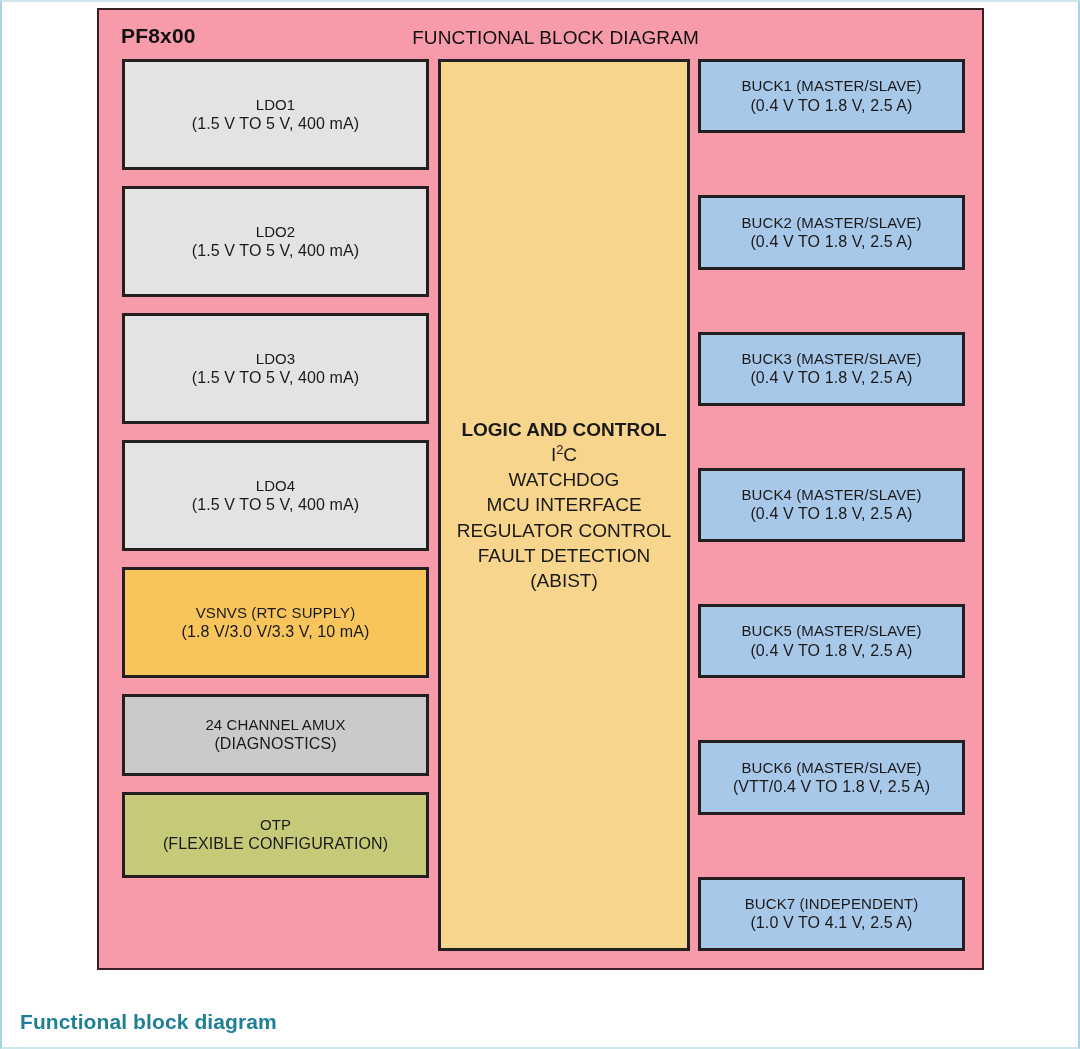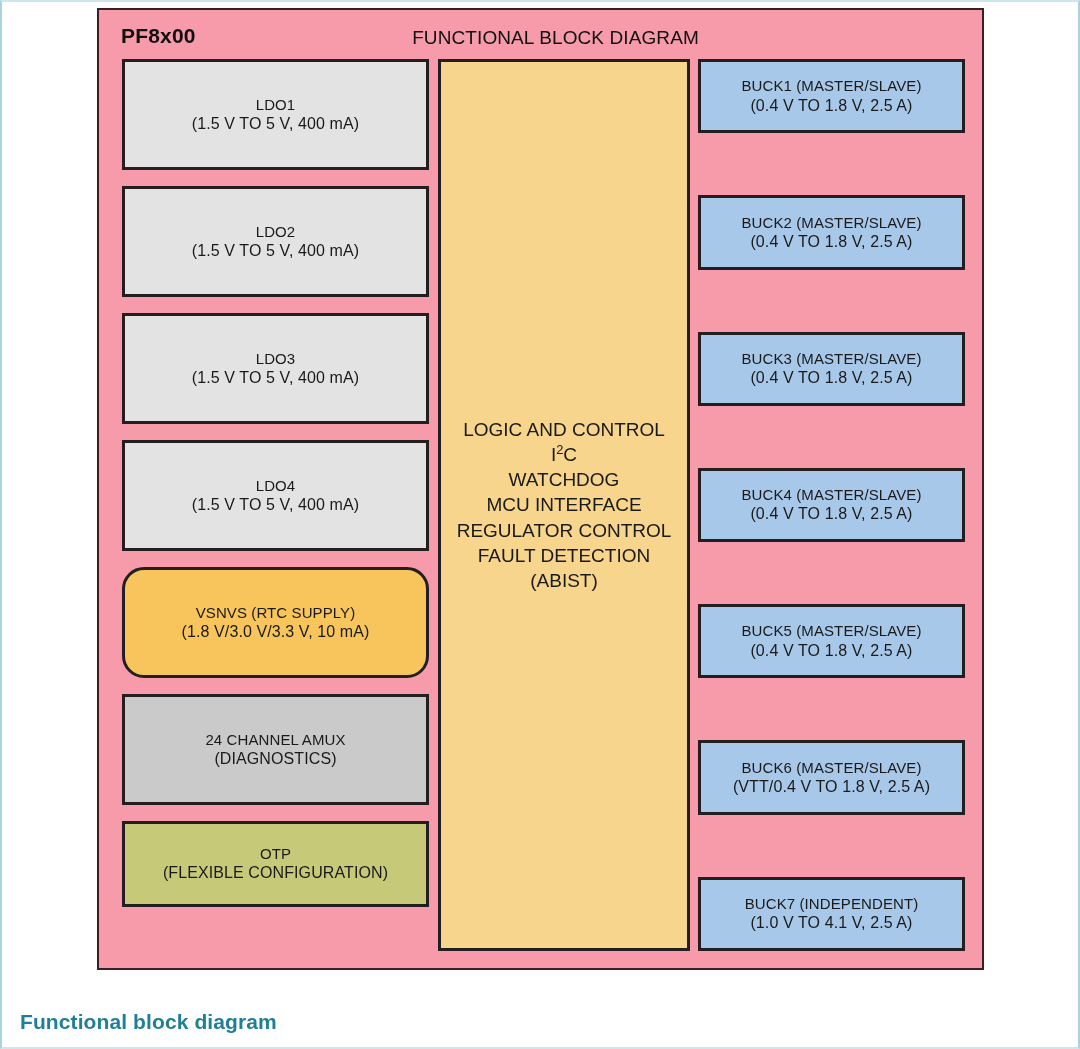--- a/index.html
+++ b/index.html
@@ -91,22 +91,22 @@
   }
   .block .sub {
     font-size: 16px;
     font-weight: normal;
     letter-spacing: .1px;
   }
 
   
   #col-left .block  { width: 307px; }
   .ldo    { background: #e3e3e3; height: 111px; margin-bottom: 16px; }
-  .vsnvs  { background: #f7c55c; height: 111px; margin-bottom: 16px; border-radius: 22px; }
-  .amux   { background: #cacaca; height: 111px; margin-bottom: 16px; }
+  .vsnvs  { background: #f7c55c; height: 111px; margin-bottom: 16px; }
+  .amux   { background: #cacaca; height: 82px; margin-bottom: 16px; }
   .otp    { background: #c6ca78; height: 86px; }
 
   
   #col-right .block { width: 267px; height: 111px; background: #a8c8ea; margin-bottom: 18px; }
   #col-right .block:last-child { margin-bottom: 0; }
 
   
   #logic {
     position: absolute;
     left: 339px;
@@ -121,21 +121,21 @@
     align-items: center;
     justify-content: center;
     text-align: center;
     color: #1a1a1a;
   }
   #logic .lc-line {
     font-size: 19px;
     line-height: 1.32;
     white-space: nowrap;
   }
-  #logic .lc-line.bold { font-weight: normal; }
+  #logic .lc-line.bold { font-weight: bold; }
   #logic sup { font-size: .68em; vertical-align: super; line-height: 0; }
 
   
   #caption {
     position: absolute;
     left: 18px;
     top: 1008px;
     font-size: 21px;
     font-weight: bold;
     color: #1f7f96;

